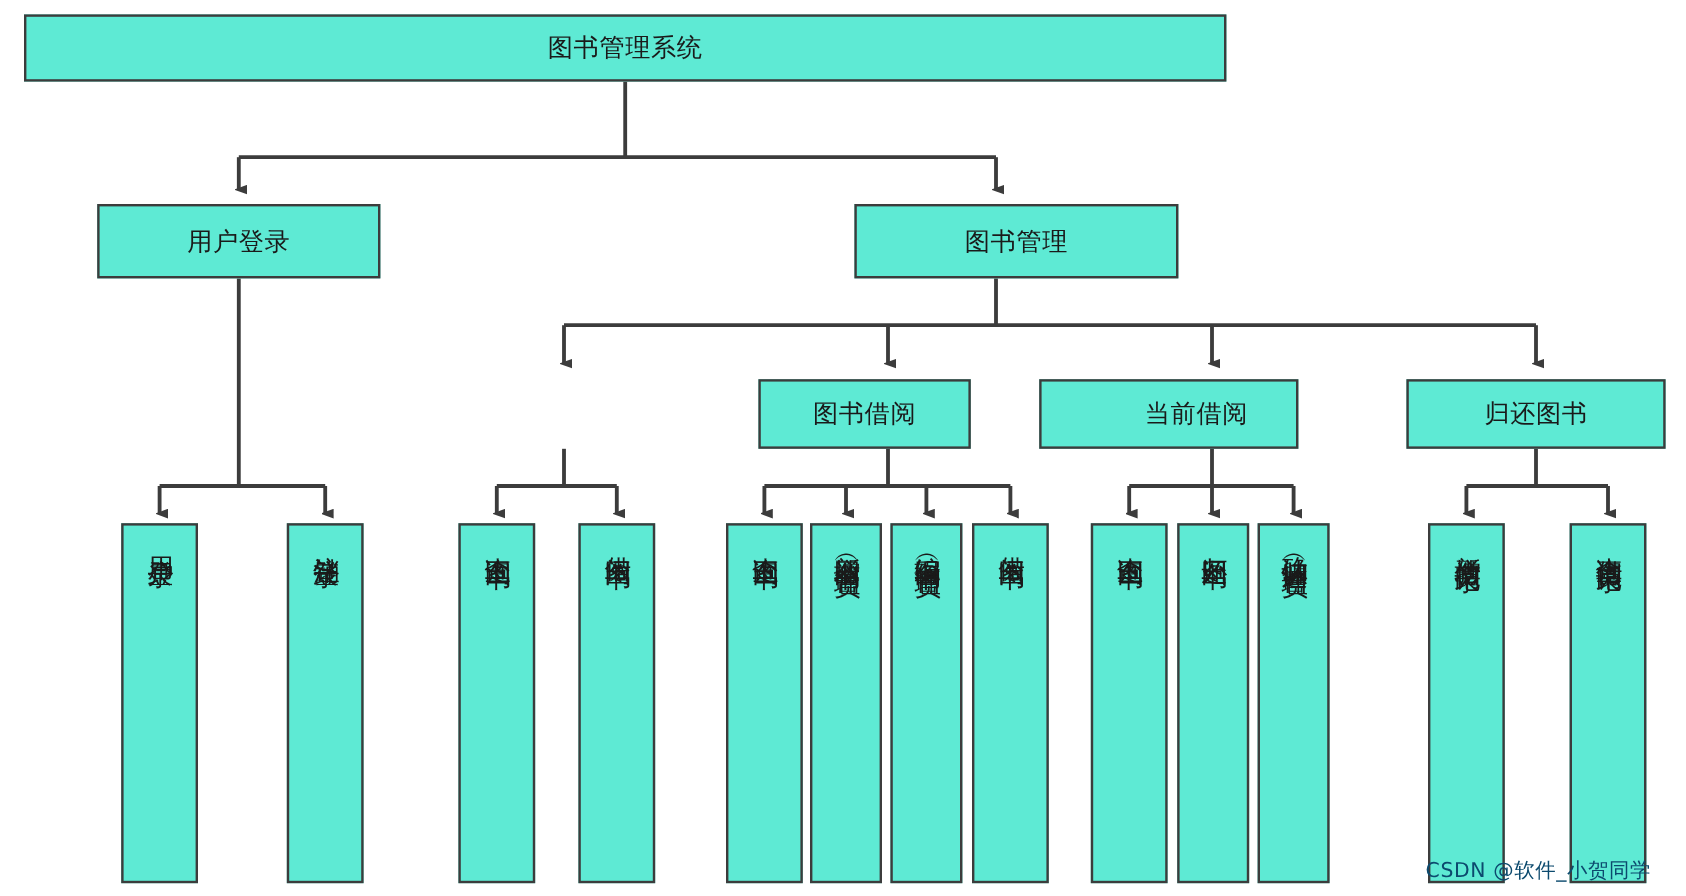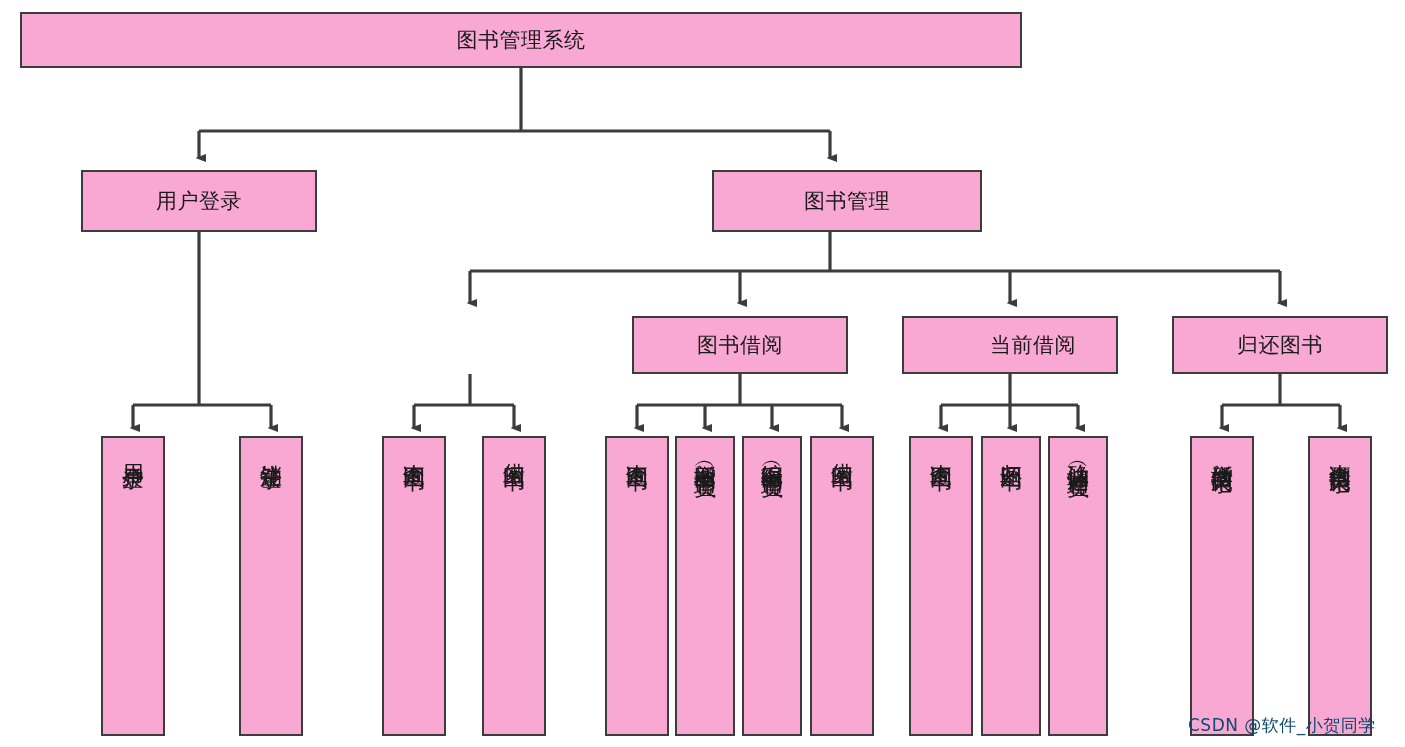--- a/index.html
+++ b/index.html
@@ -21,21 +21,21 @@
     position: absolute;
     left: 0;
     top: 0;
     width: 1405px;
     height: 747px;
     pointer-events: none;
   }
   .node {
     position: absolute;
     box-sizing: border-box;
-    background: #f9a8d4;
+    background: #5eead4;
     border: 2.5px solid #3c3c3c;
     display: flex;
     align-items: center;
     justify-content: center;
     color: #1a1a1a;
   }
   .node .label {
     display: block;
     text-align: center;
     line-height: 1.18;
@@ -128,24 +128,24 @@
     <span class="label">图书管理系统</span>
   </div>
 
   <div class="node horiz" style="left:81px;top:170px;width:236px;height:62px;">
     <span class="label">用户登录</span>
   </div>
   <div class="node horiz" style="left:712px;top:170px;width:270px;height:62px;">
     <span class="label">图书管理</span>
   </div>
 
-  <div class="node horiz" style="left:632px;top:316px;width:216px;height:58px;">
+  <div class="node horiz" style="left:632px;top:316px;width:177px;height:58px;">
     <span class="label">图书借阅</span>
   </div>
-  <div class="node horiz" style="left:902px;top:316px;width:216px;height:58px;padding-left:46px;">
+  <div class="node horiz" style="left:866px;top:316px;width:216px;height:58px;padding-left:46px;">
     <span class="label">当前借阅</span>
   </div>
   <div class="node horiz" style="left:1172px;top:316px;width:216px;height:58px;">
     <span class="label">归还图书</span>
   </div>
 
   <div class="node vert" style="left:101px;top:436px;width:64px;height:300px;">
     <span class="label">用户登录</span>
   </div>
   <div class="node vert" style="left:239px;top:436px;width:64px;height:300px;">

